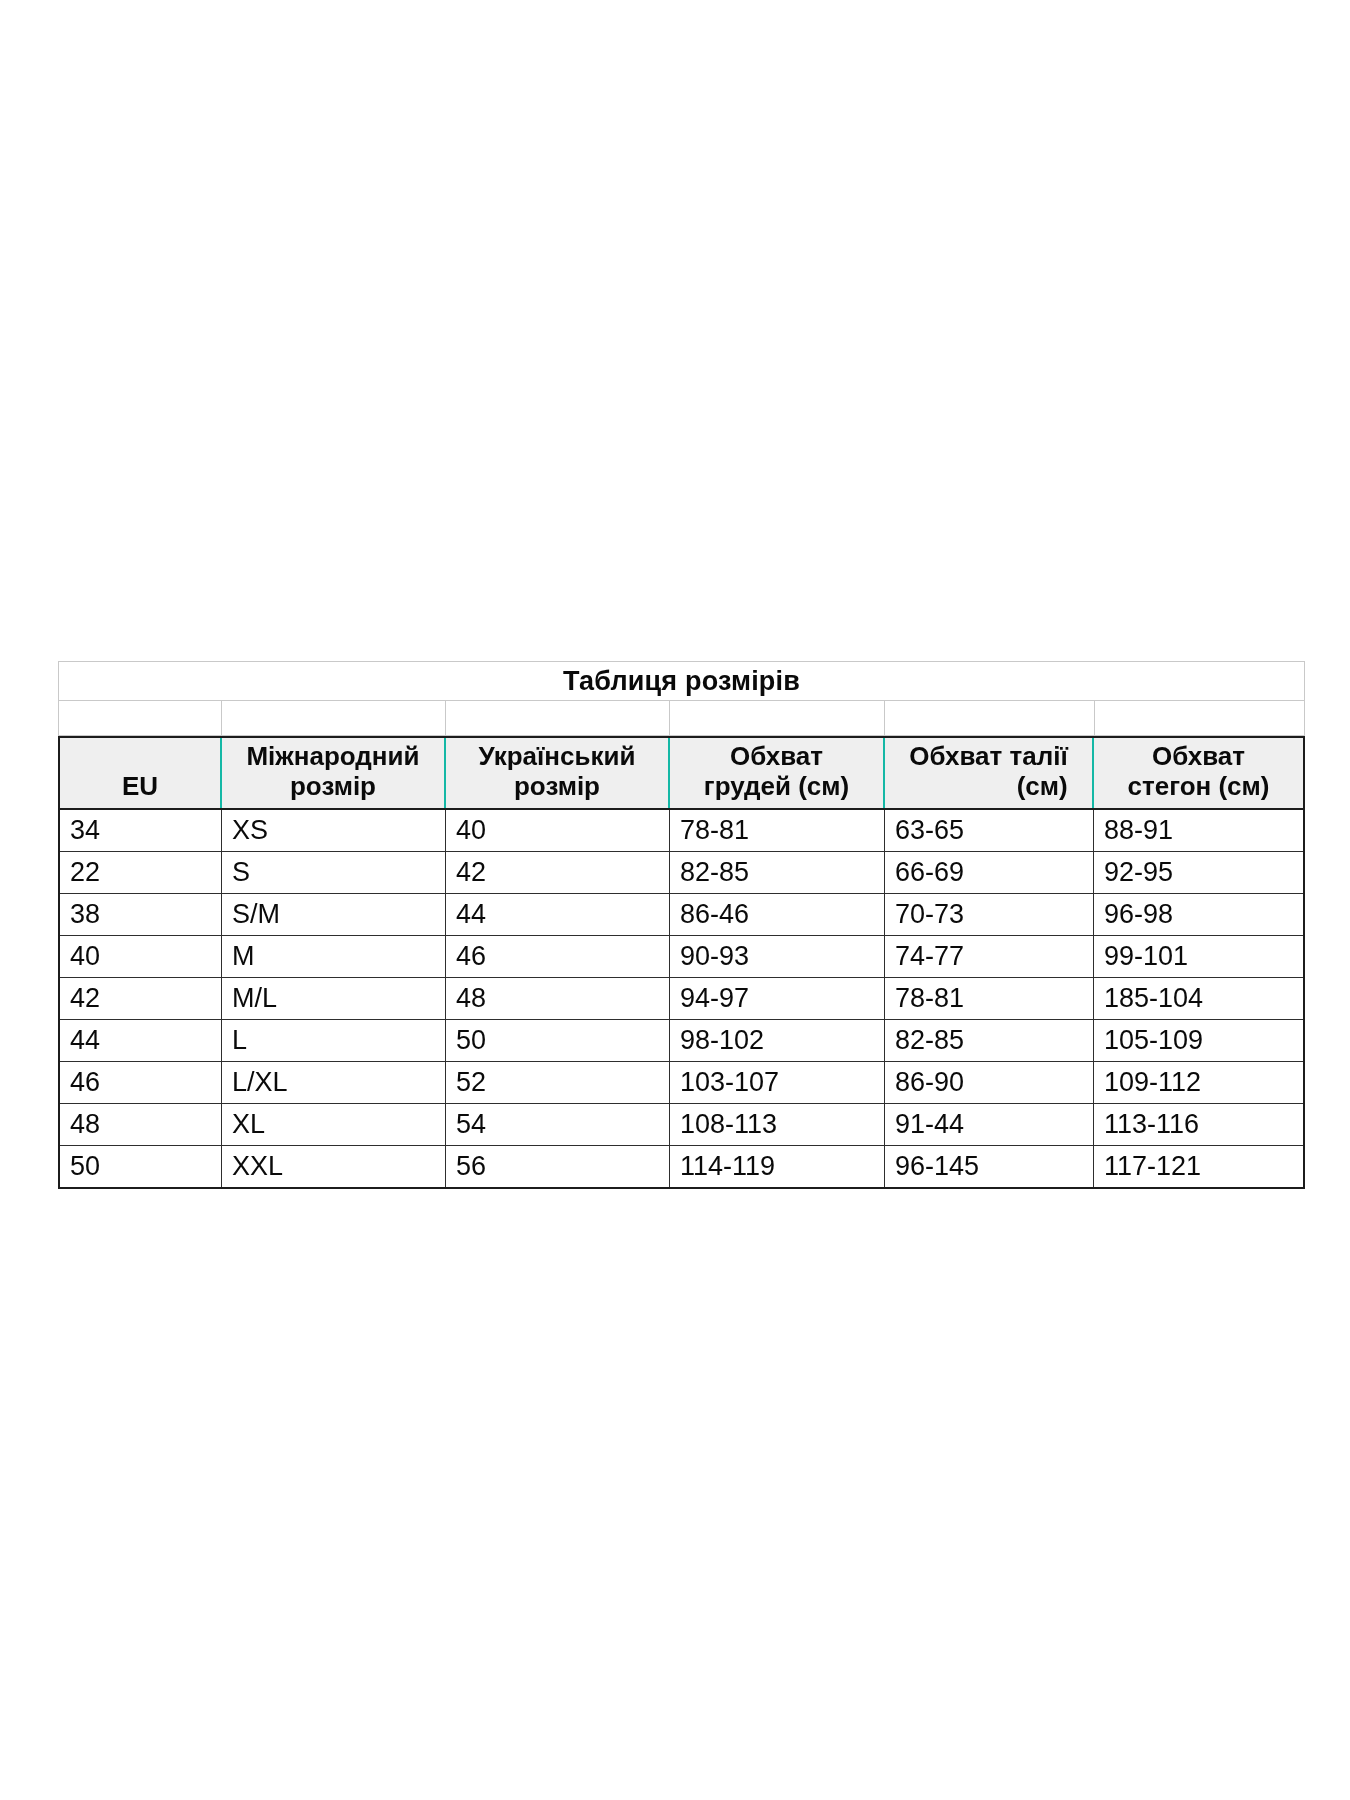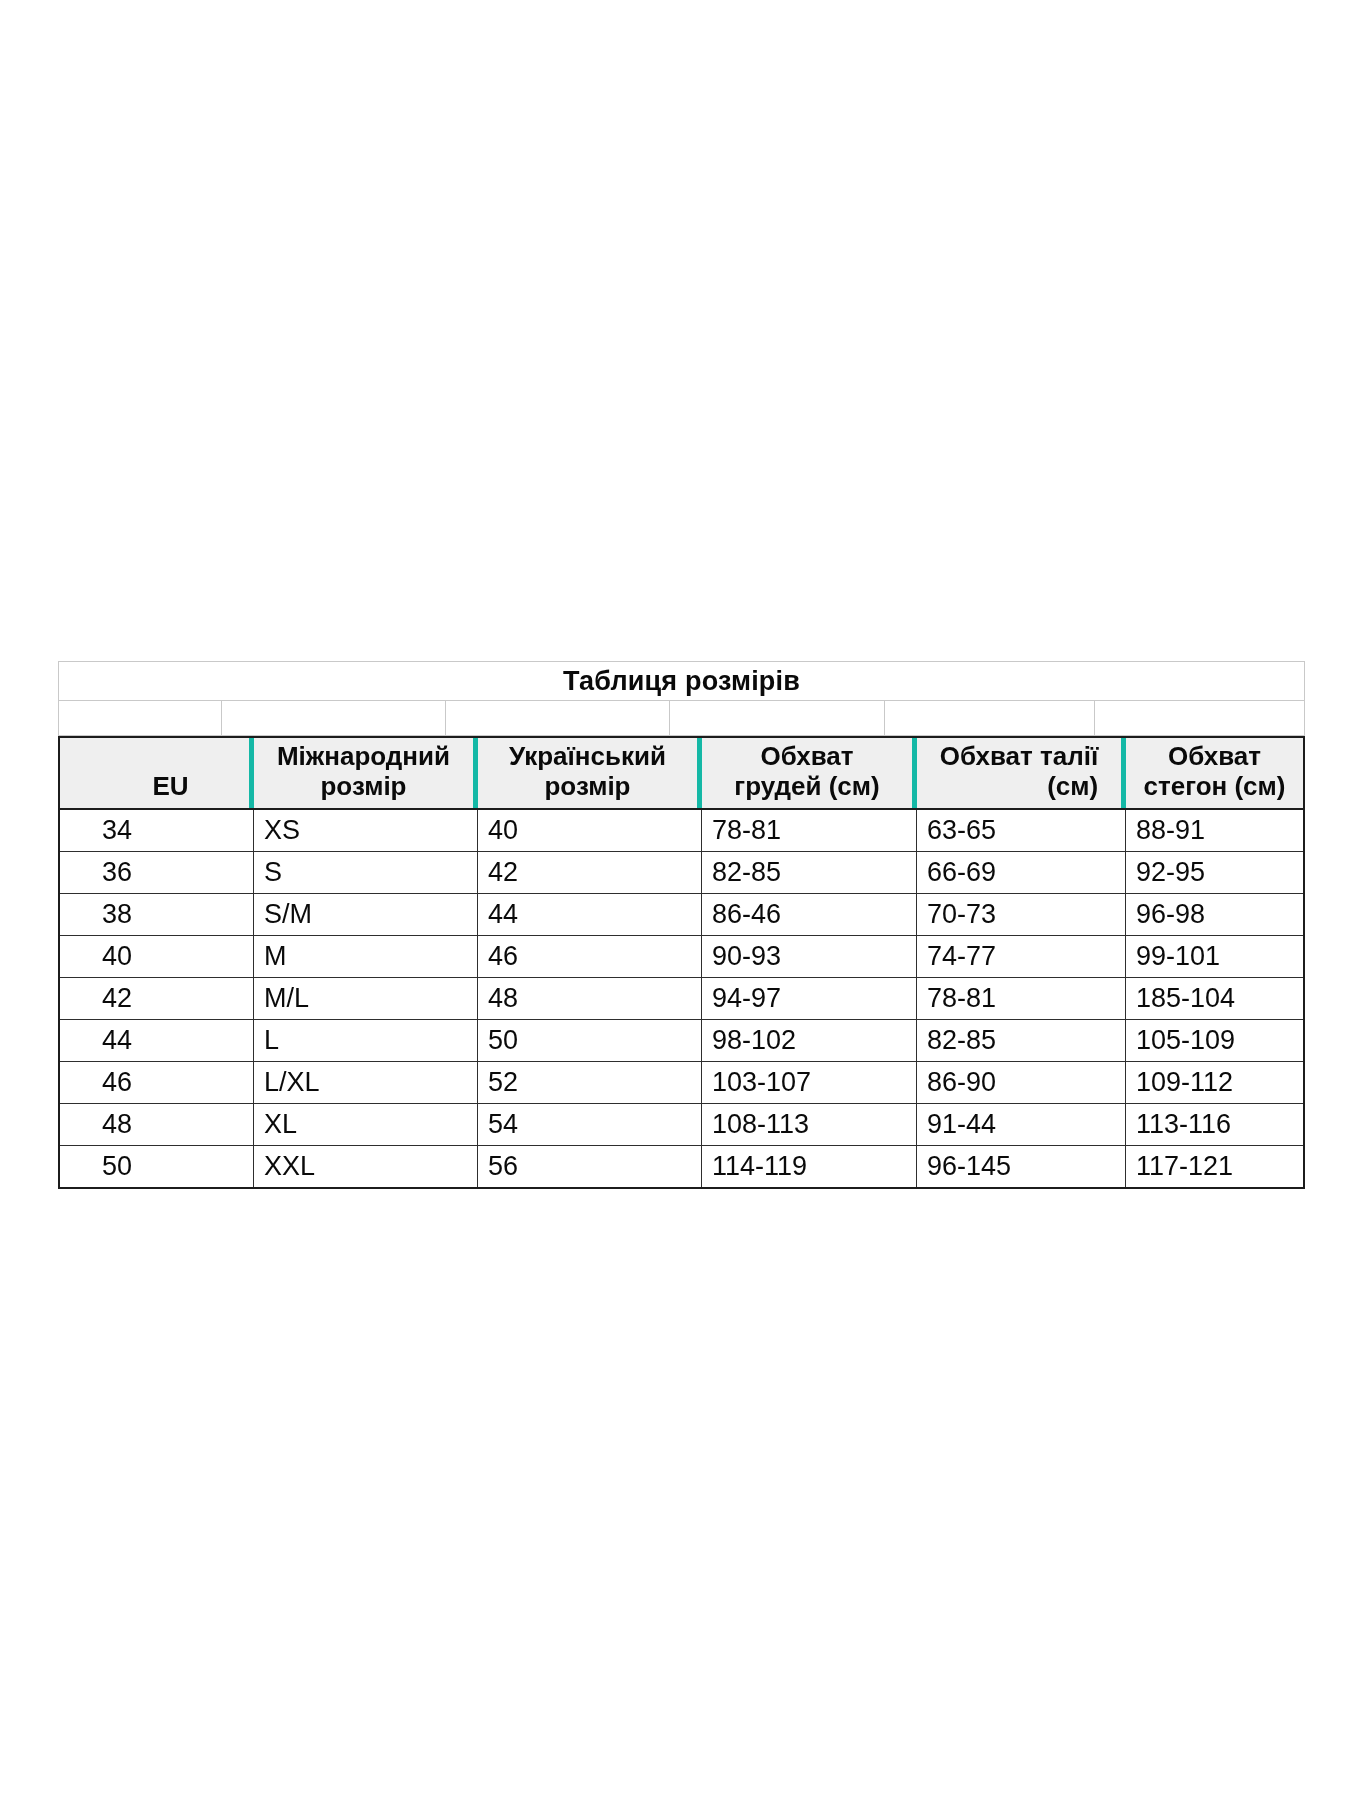--- a/index.html
+++ b/index.html
@@ -59,39 +59,39 @@
   .header-cell {
     display: flex;
     align-items: flex-end;
     justify-content: center;
     text-align: center;
     white-space: pre-line;
     font-weight: 700;
     font-size: 26px;
     line-height: 1.13;
     padding-bottom: 7px;
-    border-right: 5px solid #14b8a6;
+    border-right: 2px solid #14b8a6;
   }
   .data-row {
     display: flex;
     height: 42px;
     border-bottom: 1px solid #2e2e2e;
   }
   .data-row:last-child { border-bottom: none; height: 41px; }
   .data-cell {
     display: flex;
     align-items: flex-end;
     justify-content: flex-start;
     font-size: 27px;
     line-height: 1;
     padding: 0 5px 7px 10px;
     border-right: 1px solid #2e2e2e;
     overflow: hidden;
   }
-  .col-0 { width: 162px; margin-left: 32px; }
+  .col-0 { width: 162px; }
   .col-1 { width: 224px; }
   .col-2 { width: 224px; }
   .col-3 { width: 215px; }
   .col-4 { width: 209px; text-align: right; }
   .col-5 { flex: 1; border-right: none !important; }
 </style>
 </head>
 <body>
 
 <div class="size-table">
@@ -126,21 +126,21 @@
     <div class="data-row">
       <div class="data-cell col-0">34</div>
       <div class="data-cell col-1">XS</div>
       <div class="data-cell col-2">40</div>
       <div class="data-cell col-3">78-81</div>
       <div class="data-cell col-4">63-65</div>
       <div class="data-cell col-5">88-91</div>
     </div>
 
     <div class="data-row">
-      <div class="data-cell col-0">36</div>
+      <div class="data-cell col-0">22</div>
       <div class="data-cell col-1">S</div>
       <div class="data-cell col-2">42</div>
       <div class="data-cell col-3">82-85</div>
       <div class="data-cell col-4">66-69</div>
       <div class="data-cell col-5">92-95</div>
     </div>
 
     <div class="data-row">
       <div class="data-cell col-0">38</div>
       <div class="data-cell col-1">S/M</div>

